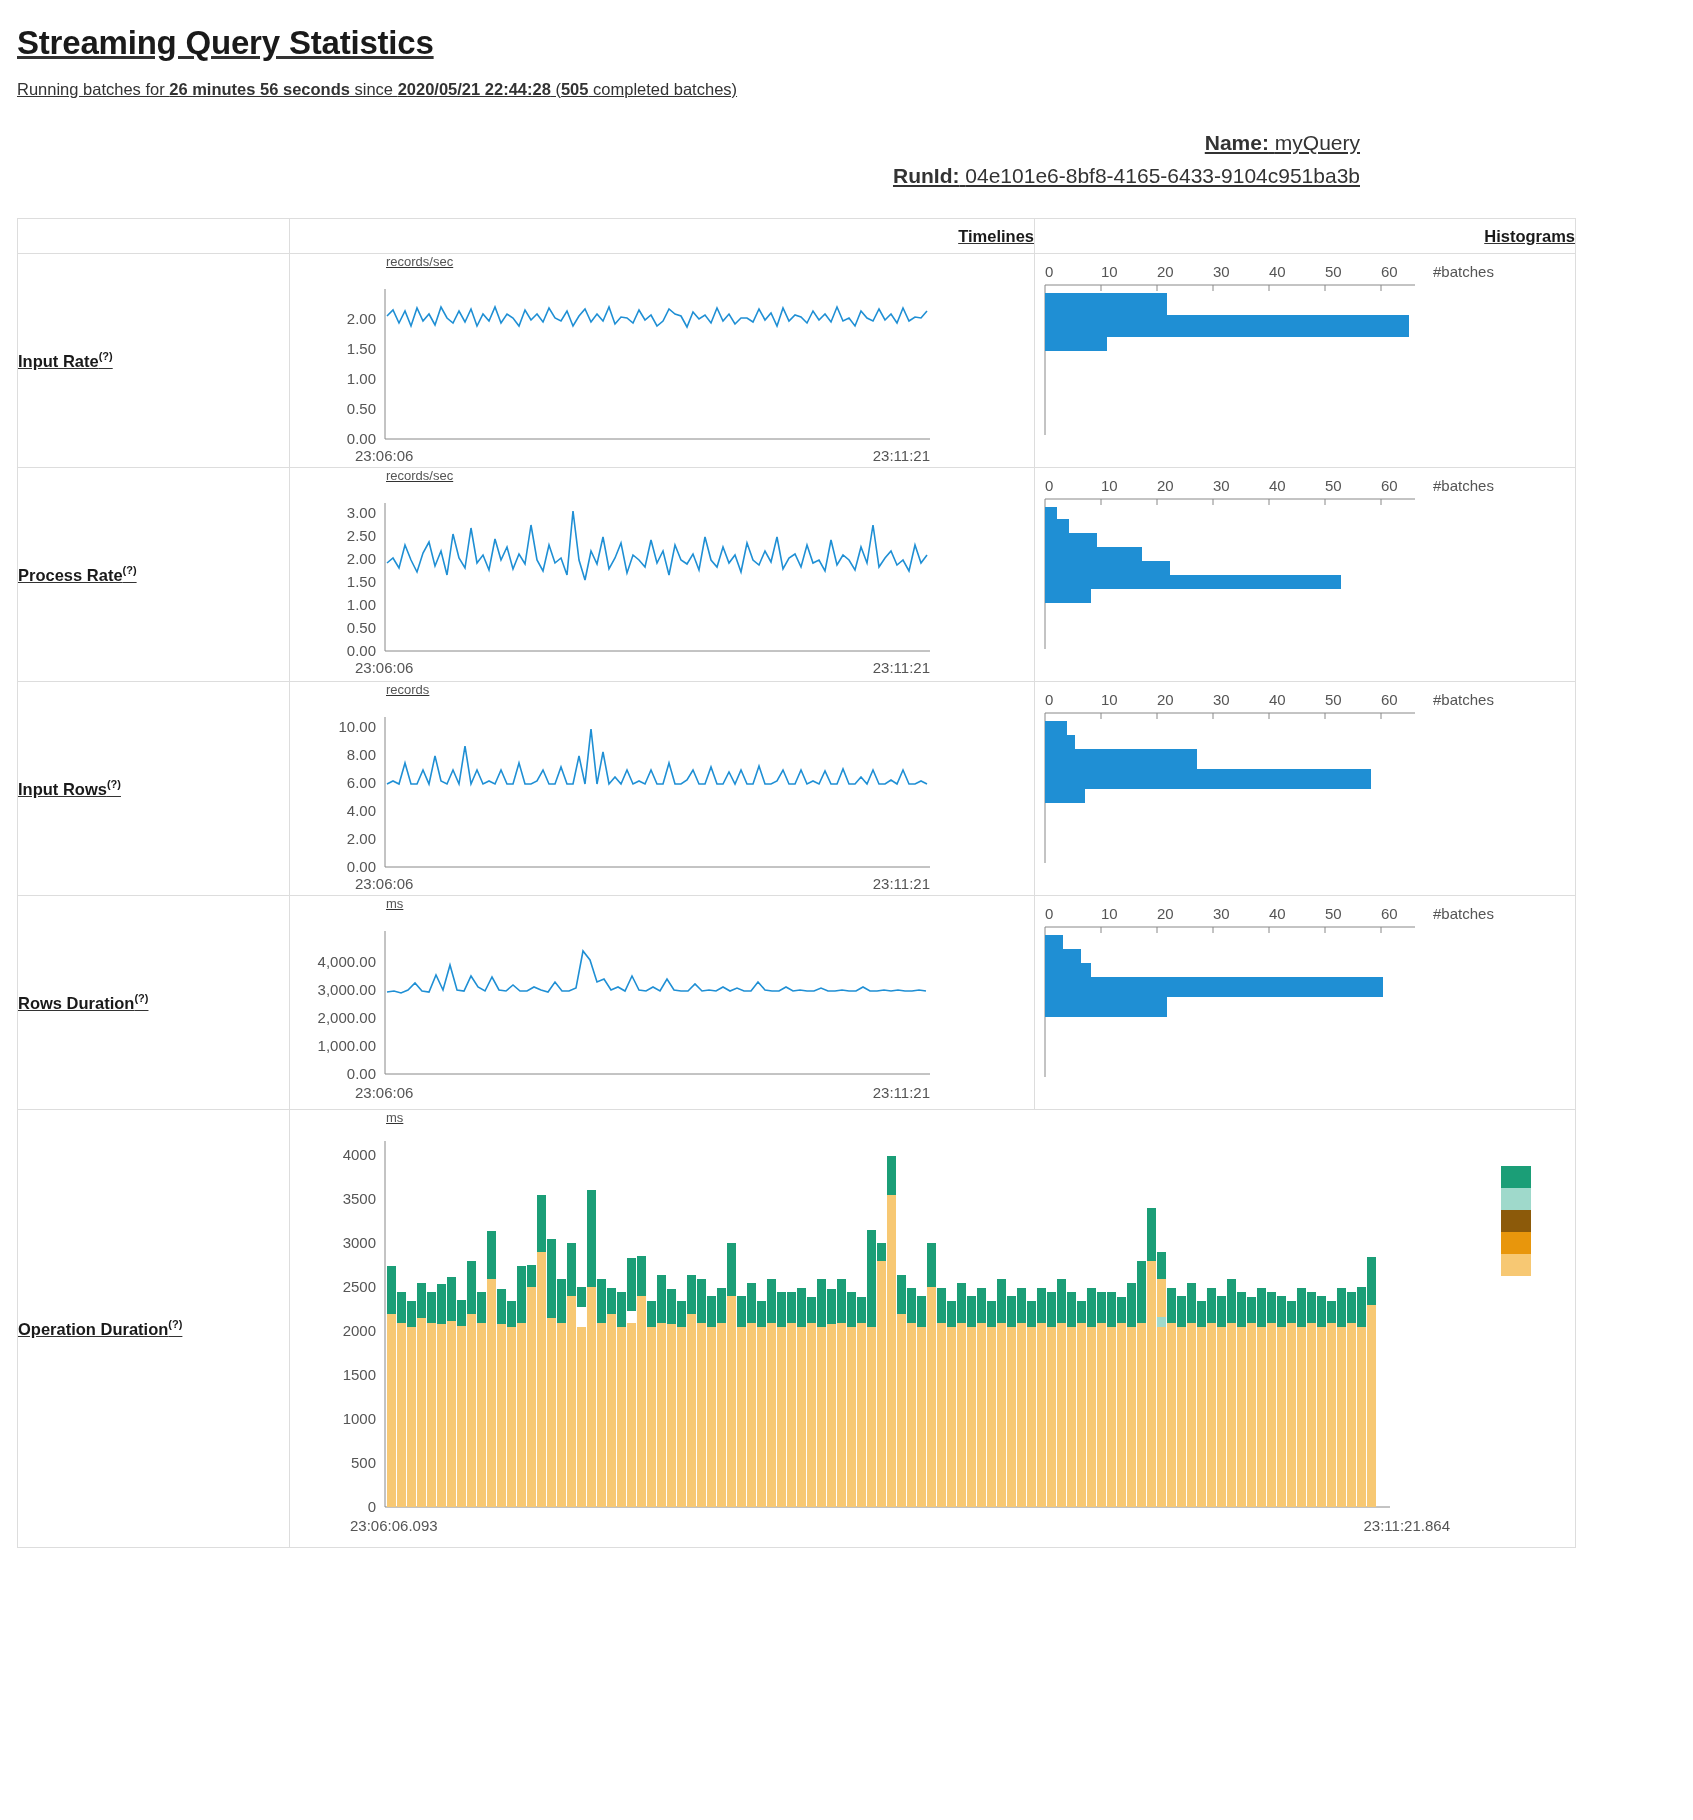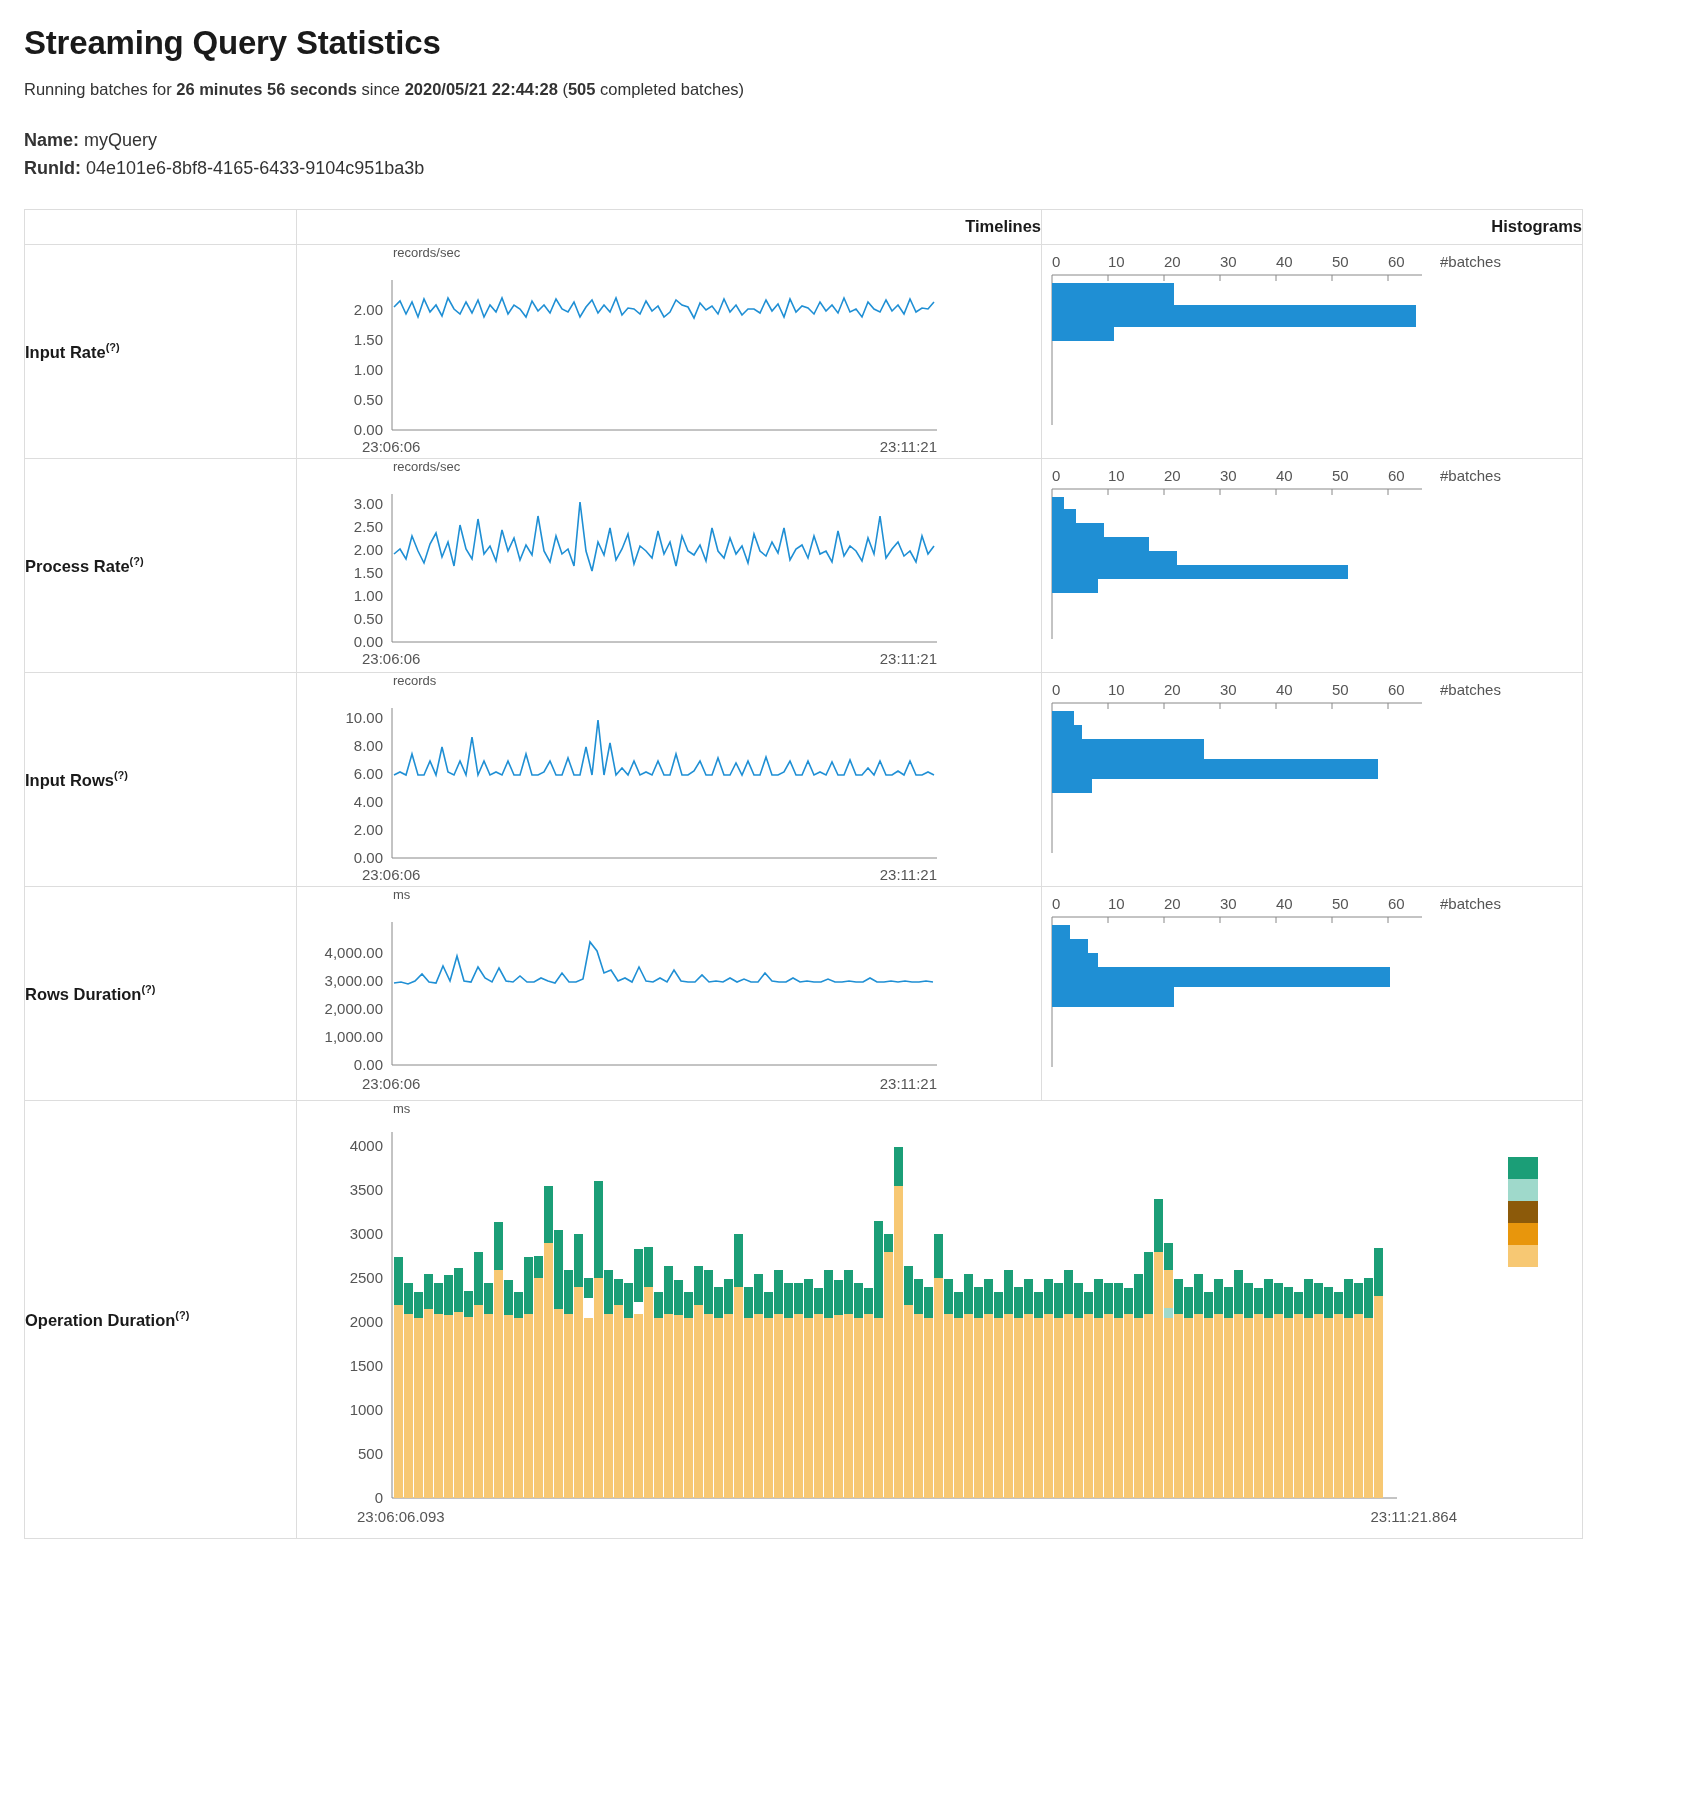--- a/index.html
+++ b/index.html
@@ -9,40 +9,42 @@
   }
   body {
     width: 1693px;
     font-family: "Liberation Sans", sans-serif;
     color: #333333;
     -webkit-font-smoothing: antialiased;
   }
   .page {
     width: 1384px;
     box-sizing: border-box;
-    padding: 18px 24px 30px 24px;
+    padding: 18px 24px 30px 17px;
+    text-decoration: underline;
   }
   h1.title {
     font-size: 33px;
     font-weight: bold;
     color: #1a1a1a;
     margin: 6px 0 18px 0;
     letter-spacing: -0.2px;
   }
   .subtitle {
     font-size: 16.5px;
     color: #333333;
     margin-bottom: 28px;
   }
   .subtitle b { font-weight: bold; }
   .meta {
-    font-size: 18px;
+    font-size: 21px;
     line-height: 1.55;
     color: #333333;
     margin-bottom: 26px;
+    text-align: right;
   }
   .meta b { font-weight: bold; }
 
   table.stats {
     border-collapse: collapse;
     width: 1558px;
     table-layout: fixed;
   }
   table.stats td, table.stats th {
     border: 1px solid #dddddd;

